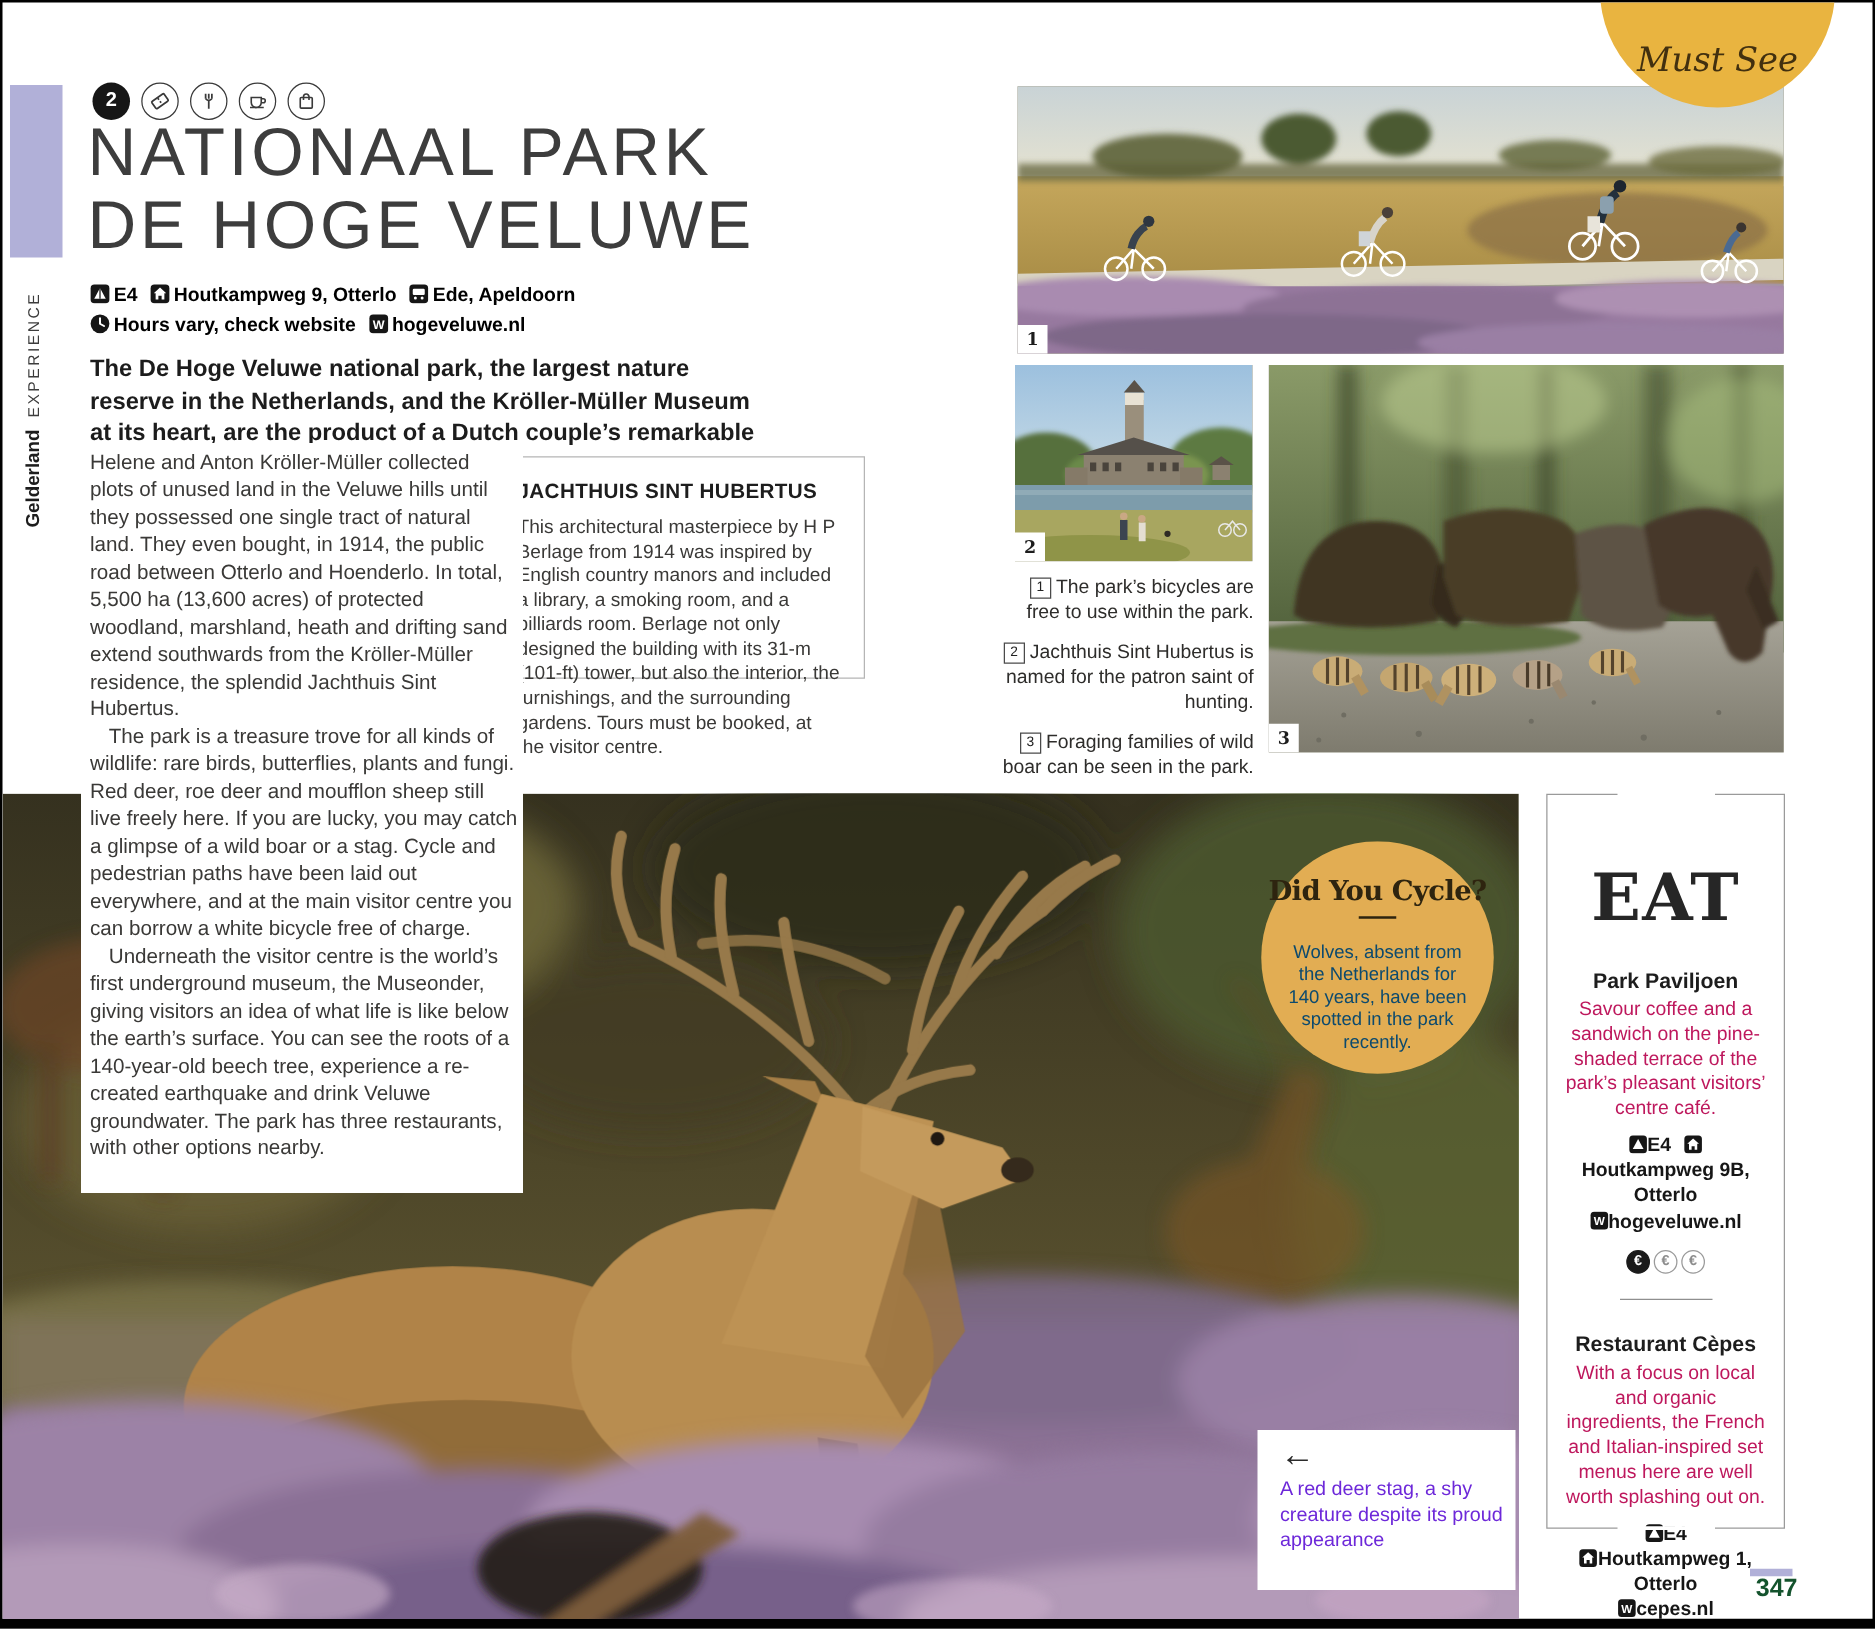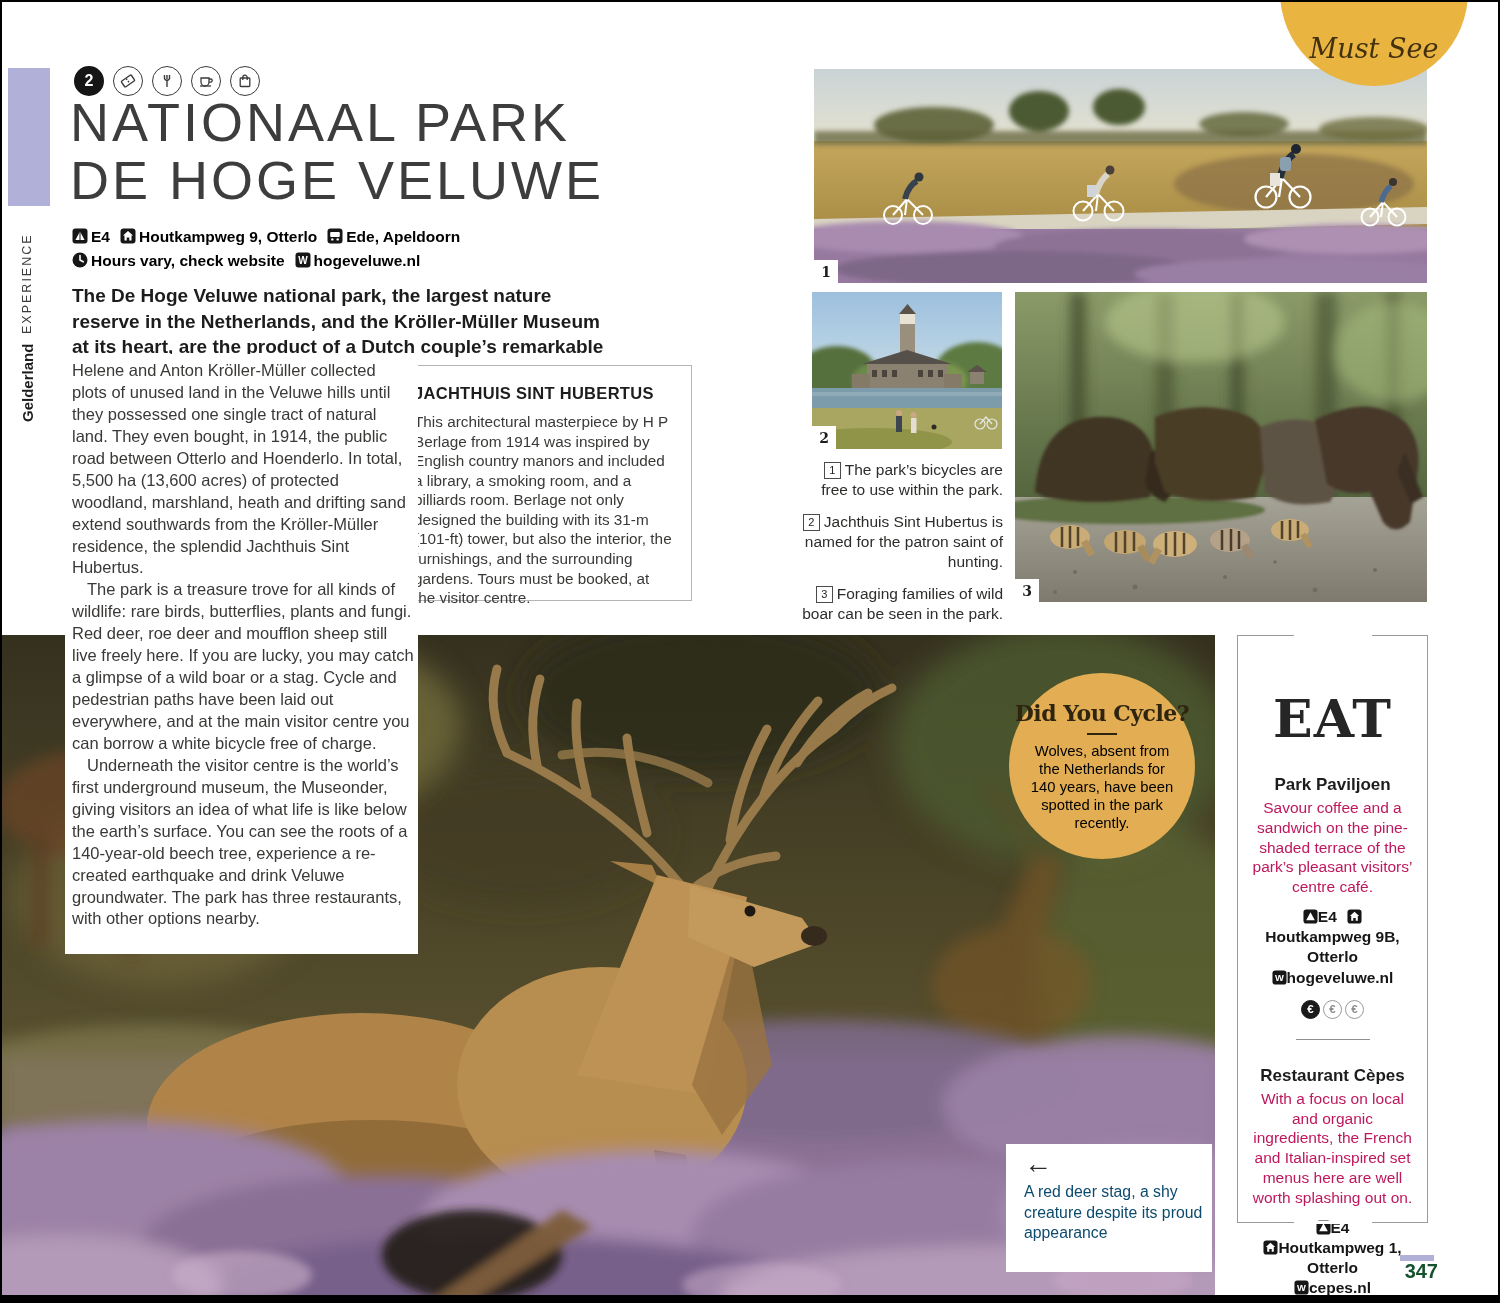--- a/index.html
+++ b/index.html
@@ -37,21 +37,21 @@
   .infoline .gl{display:inline-block;vertical-align:-2px;margin-right:3px;}
   .standfirst{left:70px;top:281px;width:545px;font-size:19px;font-weight:bold;line-height:1.35;color:#1c1c1c;}
 
   
   .article{left:63px;top:352px;width:342px;background:#fff;padding:6px 4px 24px 7px;z-index:3;
     font-size:16.5px;line-height:1.33;color:#39383б;}
   .article p{margin:0;color:#3a3937;}
   .article p + p{text-indent:15px;}
 
   
-  .jbox{left:385px;top:363px;width:305px;height:236px;border:1px solid #b5b5b5;box-sizing:border-box;background:#fff;}
+  .jbox{left:385px;top:363px;width:305px;height:178px;border:1px solid #b5b5b5;box-sizing:border-box;background:#fff;}
   .jbar{position:absolute;left:0;top:17px;width:9px;height:128px;background:#b1b0d8;}
   .jtitle{position:absolute;left:26px;top:18px;width:260px;font-size:16.5px;font-weight:bold;
     letter-spacing:.3px;color:#1d1d1d;}
   .jbody{position:absolute;left:26px;top:46px;width:258px;font-size:15.3px;line-height:1.28;color:#3a3937;}
 
   
   .fig{overflow:hidden;background:#9a9a8a;}
   .fig svg{display:block;}
   .figlabel{position:absolute;left:0;bottom:0;width:24px;height:23px;background:#fff;
     display:flex;align-items:center;justify-content:center;
@@ -59,27 +59,27 @@
   .caps{left:793px;top:458px;width:208px;text-align:right;font-size:15.5px;line-height:1.27;color:#2e2d2b;}
   .caps .cap{margin-bottom:13px;}
   .numbox{display:inline-block;width:15px;height:15px;border:1px solid #4a4a4a;
     font-size:11px;line-height:15px;text-align:center;vertical-align:1px;margin-right:4px;color:#222;}
 
   
   .dyk{left:1007px;top:671px;width:186px;height:186px;border-radius:50%;background:#e2ad53;z-index:4;
     display:flex;flex-direction:column;align-items:center;text-align:center;padding-top:27px;box-sizing:border-box;}
   .dyk h3{margin:0;font-family:"DejaVu Serif",serif;font-weight:bold;font-size:22px;color:#2e240f;letter-spacing:-.5px;}
   .dyk .rule{width:30px;height:2px;background:#2e240f;margin:7px 0 7px;}
-  .dyk p{margin:0;width:150px;font-size:14.8px;line-height:1.22;color:#000000;}
+  .dyk p{margin:11px;width:150px;font-size:14.8px;line-height:1.22;color:#0c4a6e;}
 
   
   .photocap{left:1004px;top:1142px;width:206px;height:128px;background:#fff;z-index:4;
     padding:10px 8px 0 18px;box-sizing:border-box;}
   .photocap .arrow{font-size:28px;line-height:20px;color:#2b2b2b;display:block;margin-bottom:8px;}
-  .photocap p{margin:0;font-size:15.8px;line-height:1.3;color:#0c4a6e;}
+  .photocap p{margin:0;font-size:15.8px;line-height:1.3;color:#6d28d9;}
 
   
   .eatbox{left:1235px;top:633px;width:191px;height:588px;border:1px solid #9a9a9a;box-sizing:border-box;
     background:#fff;text-align:center;}
   .eatbox:before,.eatbox:after{content:"";position:absolute;left:50%;transform:translateX(-50%);
     width:78px;height:3px;background:#fff;}
   .eatbox:before{top:-2px;} .eatbox:after{bottom:-2px;}
   .eath{margin-top:52px;font-family:"DejaVu Serif",serif;font-weight:bold;font-size:52px;
     letter-spacing:1px;color:#262626;}
   .ename{margin-top:26px;font-size:17px;font-weight:bold;color:#1d1d1d;}

